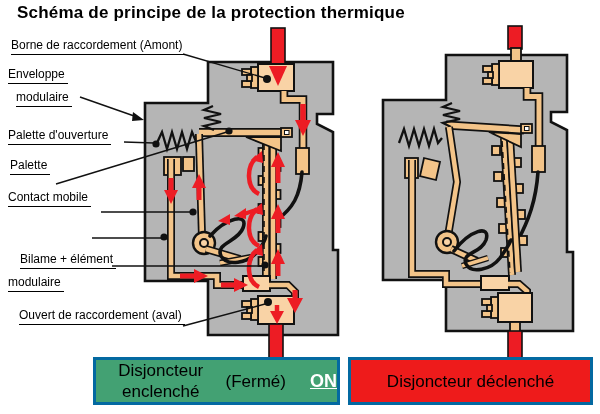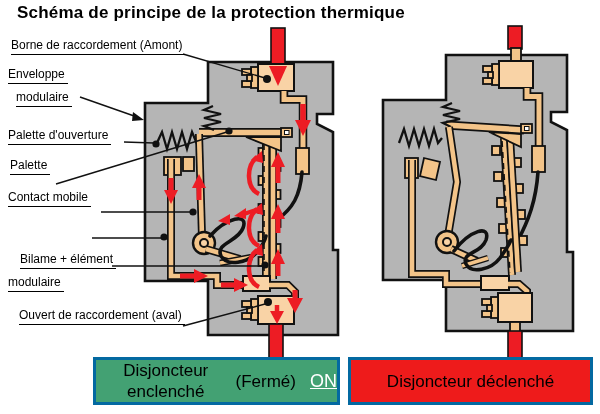--- a/index.html
+++ b/index.html
@@ -31,21 +31,21 @@
   .lead{stroke:#111;stroke-width:1.4;fill:none;}
   .dot{fill:#111;}
   .hole{fill:#fff;stroke:#111;stroke-width:1;}
   
   .banner{
     position:absolute;z-index:2;border:3px solid #0369a1;box-sizing:border-box;
     display:flex;align-items:center;justify-content:center;
     font-size:17px;line-height:21px;color:#000;text-align:center;
   }
   .banner .state{
-    color:#fff;font-weight:normal;text-decoration:underline;font-size:18px;margin-left:14px;
+    color:#fff;font-weight:bold;text-decoration:underline;font-size:18px;margin-left:24px;
   }
   .banner-on{left:93px;top:357px;width:247px;height:48px;background:var(--banner_on,#43A173);}
   .banner-off{left:348px;top:357px;width:245px;height:48px;background:var(--banner_off,#EE1B1B);}
 </style>
 </head>
 <body>
 
 <div id="stage">
 
   <div id="page-title">Schéma de principe de la protection thermique</div>

